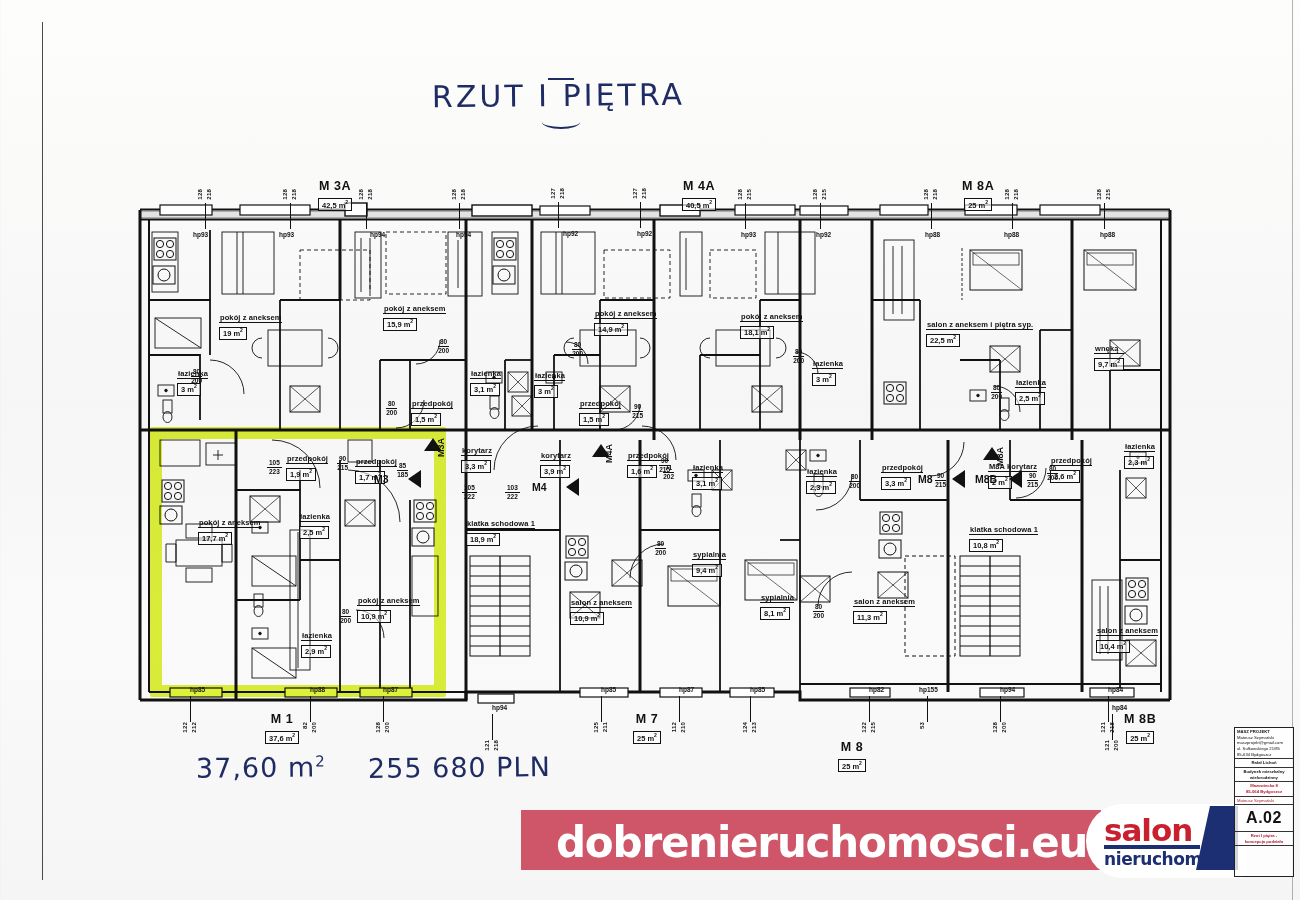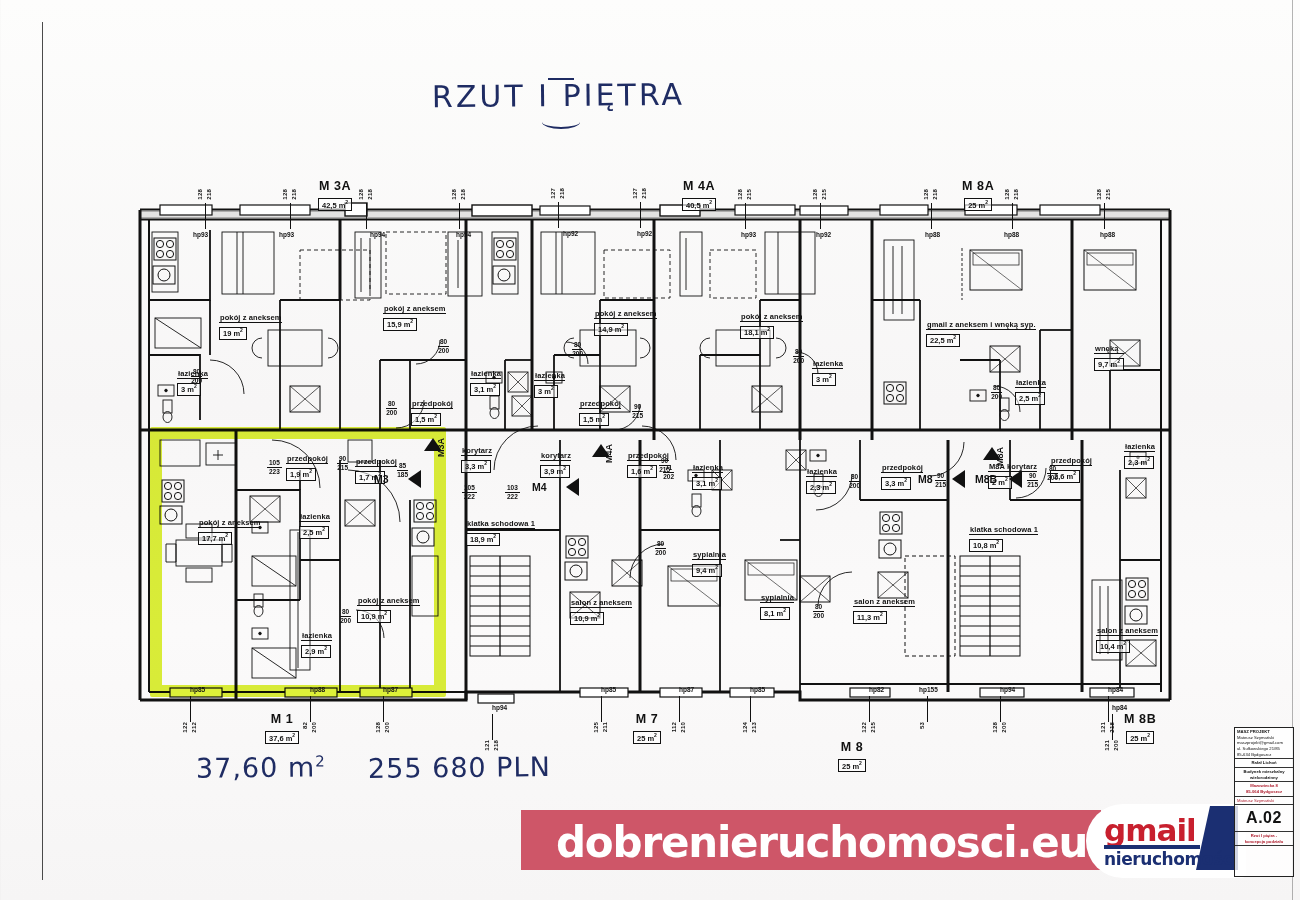--- a/index.html
+++ b/index.html
@@ -414,21 +414,21 @@
     <div class="lbl under" style="left: 219px; top: 314px;"><span class="nm">pokój z aneksem</span><span class="ar">19 m<sup>2</sup></span></div>
     <div class="lbl under" style="left: 177px; top: 370px;"><span class="nm">łazienka</span><span class="ar">3 m<sup>2</sup></span></div>
     <div class="lbl under" style="left: 383px; top: 305px;"><span class="nm">pokój z aneksem</span><span class="ar">15,9 m<sup>2</sup></span></div>
     <div class="lbl under" style="left: 470px; top: 370px;"><span class="nm">łazienka</span><span class="ar">3,1 m<sup>2</sup></span></div>
     <div class="lbl under" style="left: 534px; top: 372px;"><span class="nm">łazienka</span><span class="ar">3 m<sup>2</sup></span></div>
     <div class="lbl under" style="left: 411px; top: 400px;"><span class="nm">przedpokój</span><span class="ar">1,5 m<sup>2</sup></span></div>
     <div class="lbl under" style="left: 579px; top: 400px;"><span class="nm">przedpokój</span><span class="ar">1,5 m<sup>2</sup></span></div>
     <div class="lbl under" style="left: 594px; top: 310px;"><span class="nm">pokój z aneksem</span><span class="ar">14,9 m<sup>2</sup></span></div>
     <div class="lbl under" style="left: 740px; top: 313px;"><span class="nm">pokój z aneksem</span><span class="ar">18,1 m<sup>2</sup></span></div>
     <div class="lbl under" style="left: 812px; top: 360px;"><span class="nm">łazienka</span><span class="ar">3 m<sup>2</sup></span></div>
-    <div class="lbl under" style="left: 926px; top: 321px;"><span class="nm">gmail z aneksem i wnęką syp.</span><span class="ar">22,5 m<sup>2</sup></span></div>
+    <div class="lbl under" style="left: 926px; top: 321px;"><span class="nm">salon z aneksem i piętra syp.</span><span class="ar">22,5 m<sup>2</sup></span></div>
     <div class="lbl under" style="left: 1094px; top: 345px;"><span class="nm">wnęką</span><span class="ar">9,7 m<sup>2</sup></span></div>
     <div class="lbl under" style="left: 1015px; top: 379px;"><span class="nm">łazienka</span><span class="ar">2,5 m<sup>2</sup></span></div>
     <div class="lbl under" style="left: 1124px; top: 443px;"><span class="nm">łazienka</span><span class="ar">2,3 m<sup>2</sup></span></div>
     <div class="lbl under" style="left: 286px; top: 455px;"><span class="nm">przedpokój</span><span class="ar">1,9 m<sup>2</sup></span></div>
     <div class="lbl under" style="left: 355px; top: 458px;"><span class="nm">przedpokój</span><span class="ar">1,7 m<sup>2</sup></span></div>
     <div class="lbl under" style="left: 461px; top: 447px;"><span class="nm">korytarz</span><span class="ar">3,3 m<sup>2</sup></span></div>
     <div class="lbl under" style="left: 540px; top: 452px;"><span class="nm">korytarz</span><span class="ar">3,9 m<sup>2</sup></span></div>
     <div class="lbl under" style="left: 627px; top: 452px;"><span class="nm">przedpokój</span><span class="ar">1,6 m<sup>2</sup></span></div>
     <div class="lbl under" style="left: 692px; top: 464px;"><span class="nm">łazienka</span><span class="ar">3,1 m<sup>2</sup></span></div>
     <div class="lbl under" style="left: 806px; top: 468px;"><span class="nm">łazienka</span><span class="ar">2,3 m<sup>2</sup></span></div>
@@ -656,21 +656,21 @@
 <div id="title-bar"></div>
 <div id="title-swoosh"></div>
 <div class="hand" id="area-hand">37,60 m<span class="sup">2</span></div>
 <div class="hand" id="price-hand">255 680 PLN</div>
 
 <div id="wm"></div>
 <div id="wm-text">dobrenieruchomosci.eu</div>
 <div id="wm-logo"></div>
 <div id="wm-one"></div>
 <div id="wm-one2"></div>
-<div id="wm-logo-dobre">gmail</div>
+<div id="wm-logo-dobre">salon</div>
 <div id="wm-logo-bar"></div>
 <div id="wm-logo-nier">nieruchomości</div>
 
 <div id="tb">
   <div class="r">
     <b>MASZ PROJEKT</b><br>
     <span>Mateusz Szymański</span><br>
     <span>maszprojekt@gmail.com</span><br>
     <span>ul. Sułkowskiego 21/85</span><br>
     <span>85-634 Bydgoszcz</span>

